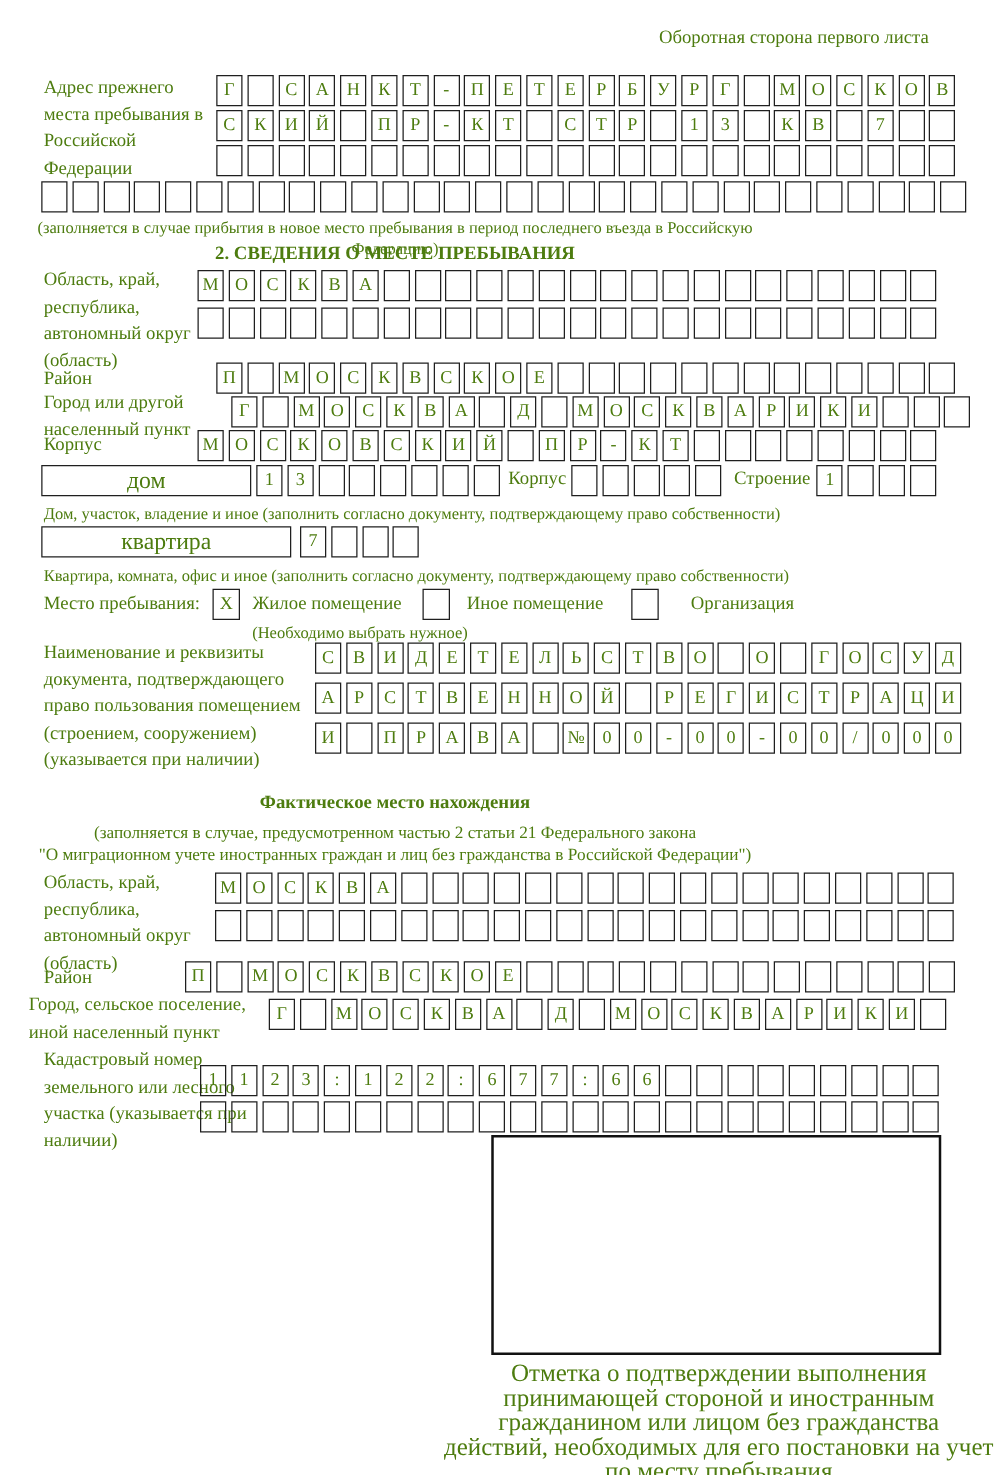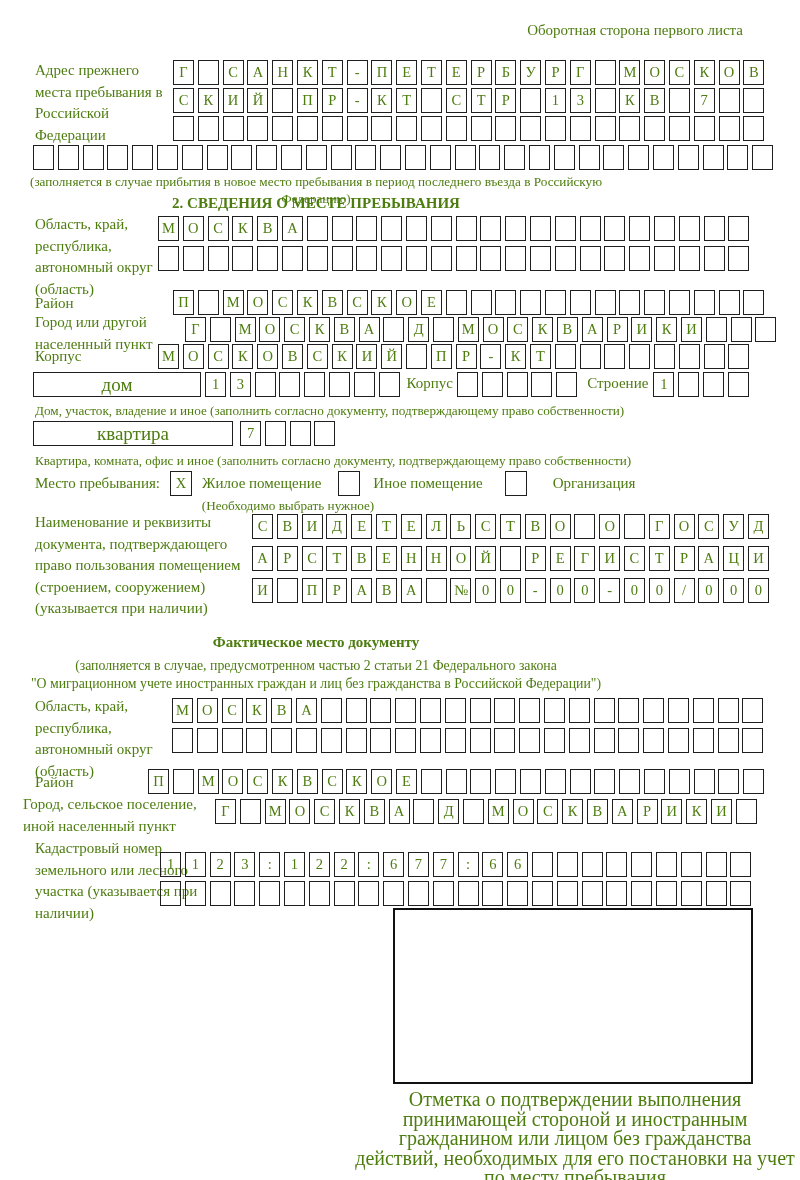--- a/index.html
+++ b/index.html
@@ -404,21 +404,21 @@
       <span class="cell">0</span>
       <span class="cell">-</span>
       <span class="cell">0</span>
       <span class="cell">0</span>
       <span class="cell">/</span>
       <span class="cell">0</span>
       <span class="cell">0</span>
       <span class="cell">0</span>
     </div>
 
-  <div class="abs label bold center" style="top:632px;">Фактическое место документу</div>
+  <div class="abs label bold center" style="top:632px;">Фактическое место нахождения</div>
   <div class="abs caption center" style="top:657px; font-size:13.8px;">(заполняется в случае, предусмотренном частью 2 статьи 21 Федерального закона</div>
   <div class="abs caption center" style="top:675px; font-size:13.8px;">"О миграционном учете иностранных граждан и лиц без гражданства в Российской Федерации")</div>
 
   <div class="abs label" style="left:35px; top:696px; width:142px;">Область, край, республика, автономный округ (область)</div>
   <div class="abs cells" style="left:172px; top:698px;">
       <span class="cell">М</span>
       <span class="cell">О</span>
       <span class="cell">С</span>
       <span class="cell">К</span>
       <span class="cell">В</span>

